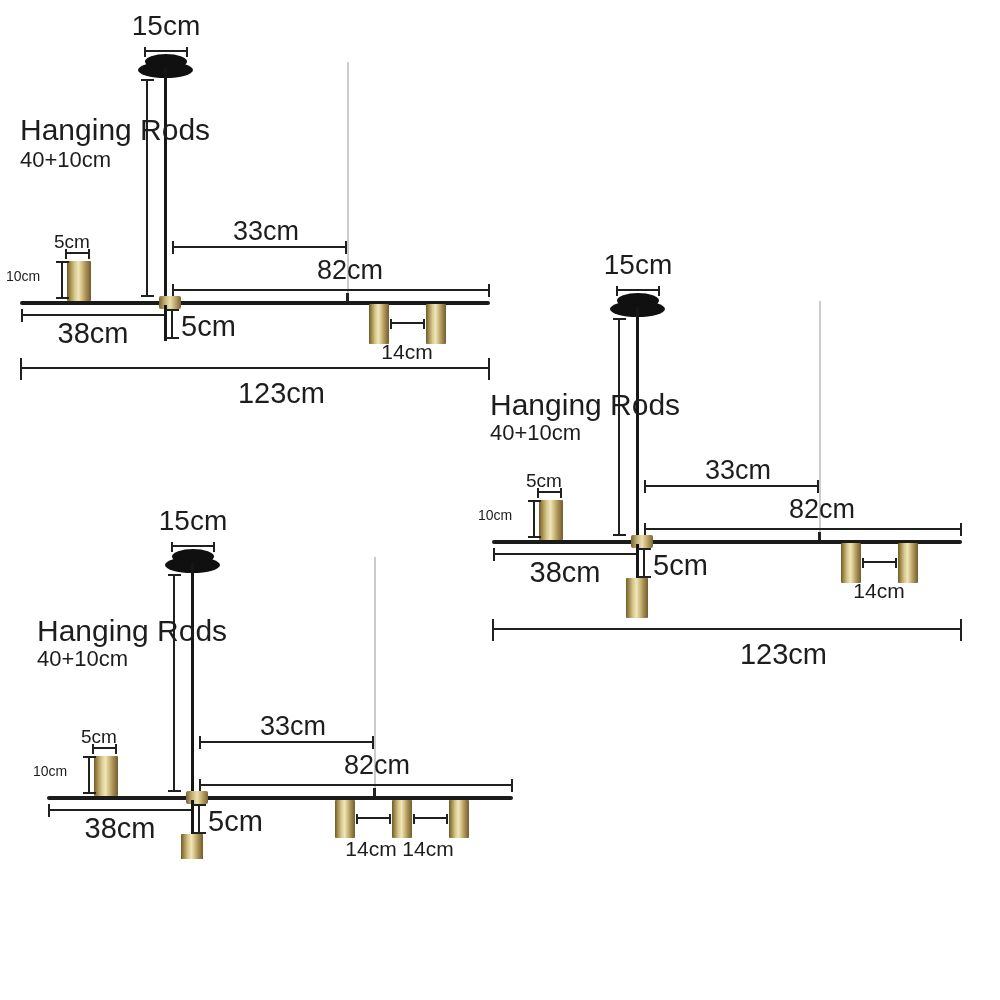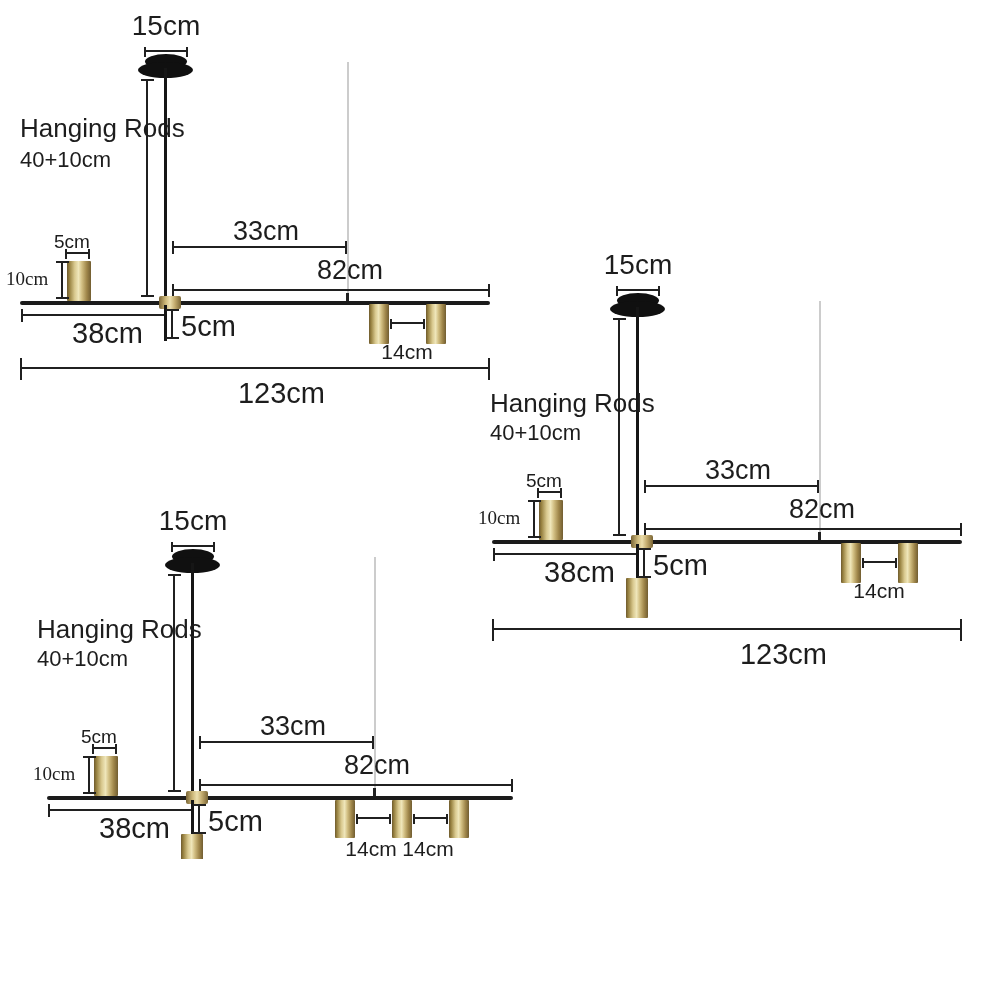--- a/index.html
+++ b/index.html
@@ -51,27 +51,27 @@
   .dim-82  { left:152px; top:-12px;  width:318px; }
   .dim-5l  { left:45px;  top:-49px;  width:25px; }
   .dim-10  { left:41px;  top:-40px;  height:38px; }
   .dim-38  { left:1px;   top:13px;   width:145px; }
   .dim-5b  { left:151px; top:8px;    height:30px; }
   .dim-14a { left:370px; top:21px;   width:35px; }
   .dim-123 { left:0;     top:66px;   width:470px; }
 
   
   .lbl-15  { left:96px;  top:-289px; width:100px; font-size:28px; text-align:center; }
-  .lbl-hr1 { left:0;     top:-186px; font-size:26px; }
+  .lbl-hr1 { left:0;     top:-186px; font-size:30px; }
   .lbl-hr2 { left:0;     top:-152px; font-size:22px; }
   .lbl-33  { left:186px; top:-83px;  width:120px; font-size:27px; text-align:center; }
   .lbl-82  { left:270px; top:-44px;  width:120px; font-size:27px; text-align:center; }
   .lbl-5l  { left:7px;   top:-69px;  width:90px;  font-size:19px; text-align:center; }
-  .lbl-10  { left:-14px; top:-32px;  font-size:19px;font-family:Liberation Serif, serif; }
-  .lbl-38  { left:23px;  top:18px;   width:100px; font-size:29px; text-align:right; }
+  .lbl-10  { left:-14px; top:-32px;  font-size:14px; }
+  .lbl-38  { left:23px;  top:18px;   width:100px; font-size:29px; text-align:center; }
   .lbl-5b  { left:161px; top:11px;   font-size:29px; }
   .lbl-14a { left:352px; top:40px;   width:70px;  font-size:21px; text-align:center; }
   .lbl-123 { left:135px; top:78px;   width:200px; font-size:29px; text-align:right; }
 
   
   #d1 .lbl-123 { left:105px; }
   #d2 .lbl-hr1 { left:-2px;  top:-150px; }
   #d2 .lbl-hr2 { left:-2px;  top:-118px; }
   #d2 .dim-123, #d3 .dim-123 { top:88px; }
   #d2 .lbl-123, #d3 .lbl-123 { top:100px; }

